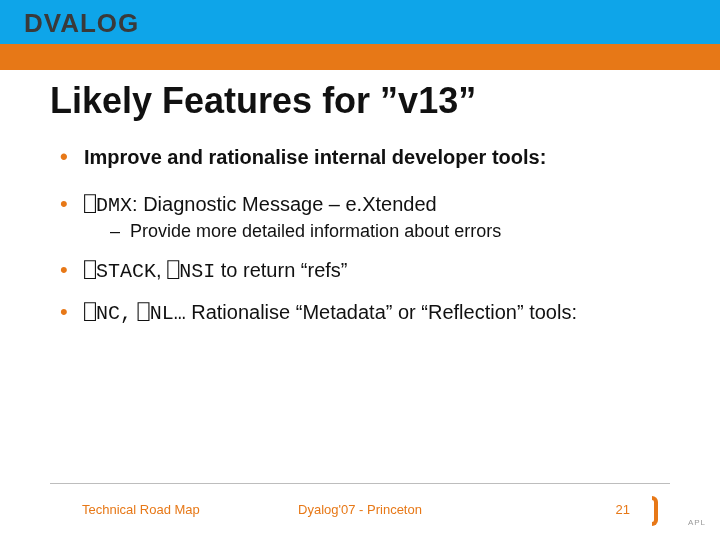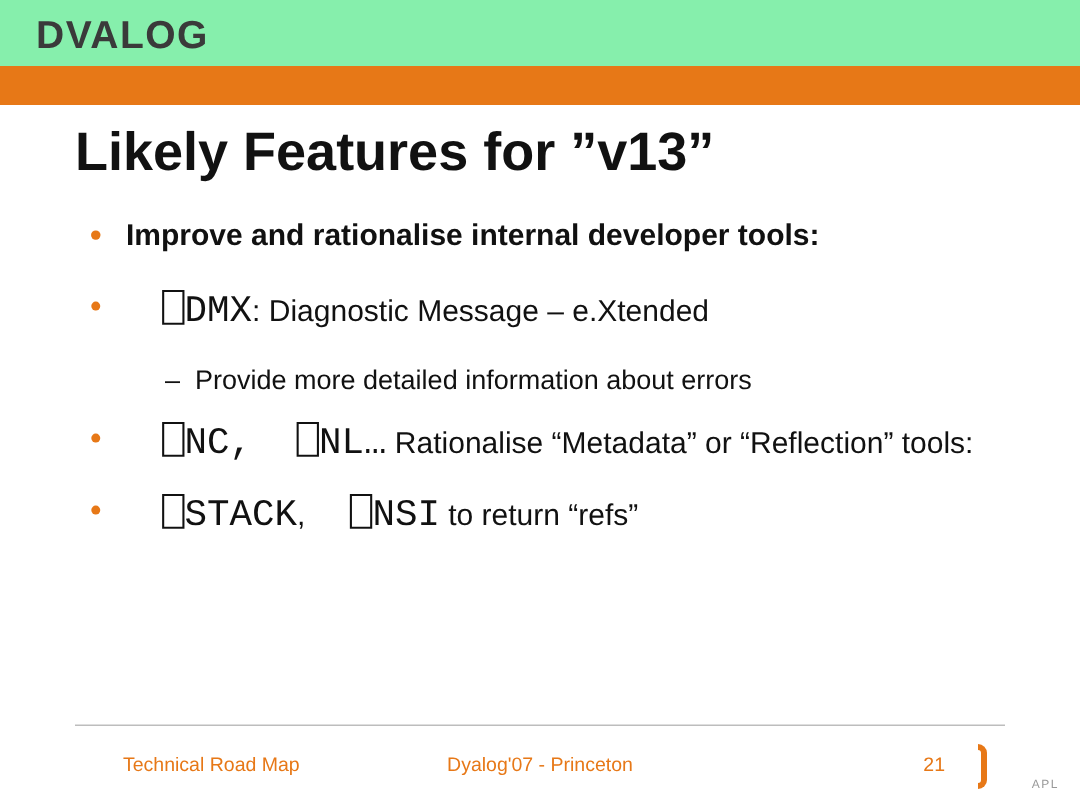--- a/index.html
+++ b/index.html
@@ -7,21 +7,21 @@
     width: 720px;
     height: 540px;
     background: #ffffff;
     font-family: Arial, Helvetica, sans-serif;
     position: relative;
     overflow: hidden;
   }
   .header-bar {
     width: 100%;
     height: 44px;
-    background: #86efac;
+    background: #0ea5e9;
     position: relative;
   }
   .logo {
     position: absolute;
     left: 24px;
     top: 8px;
     font-family: Arial, sans-serif;
     font-weight: bold;
     font-size: 26px;
     letter-spacing: 1px;
@@ -58,40 +58,39 @@
     position: absolute;
     left: 0;
     top: 0;
     color: #e77817;
     font-size: 22px;
     line-height: 1.2;
   }
   ul.sub-list {
     list-style: none;
     padding-left: 26px;
-    margin-top: 16px;
+    margin-top: 0;
   }
   ul.sub-list > li {
     position: relative;
     padding-left: 20px;
     font-size: 18px;
     color: #111;
     line-height: 1.35;
   }
   ul.sub-list > li::before {
     content: "–";
     position: absolute;
     left: 0;
     top: 0;
     color: #111;
   }
   .code {
     font-family: "Courier New", Courier, monospace;
-    font-size: 25px;
-    margin-left: 24px;
+    font-size: 20px;
   }
   .spacer-sm { margin-bottom: 10px; }
   .footer-line {
     position: absolute;
     left: 50px;
     right: 50px;
     bottom: 56px;
     height: 1px;
     background: #bdbdbd;
   }
@@ -167,25 +166,25 @@
       <span class="code">⎕DMX</span><span>: Diagnostic Message – e.Xtended</span>
       <ul class="sub-list">
         <li>
           <span>Provide more detailed information about errors</span>
         </li>
       </ul>
     </li>
 
 
     <li>
-      <span class="code">⎕NC,</span><span> </span><span class="code">⎕NL…</span><span>  Rationalise “Metadata” or “Reflection” tools:</span>
+      <span class="code">⎕STACK</span><span>, </span><span class="code">⎕NSI</span><span> to return “refs”</span>
     </li>
 
     <li>
-      <span class="code">⎕STACK</span><span>, </span><span class="code">⎕NSI</span><span> to return “refs”</span>
+      <span class="code">⎕NC,</span><span> </span><span class="code">⎕NL…</span><span>  Rationalise “Metadata” or “Reflection” tools:</span>
     </li>
   </ul>
 </div>
 
 <div class="footer-line"></div>
 
 <div class="footer">
   <span class="footer-left">Technical Road Map</span>
   <span class="footer-center">Dyalog'07 - Princeton</span>
   <span class="footer-right">21</span>

